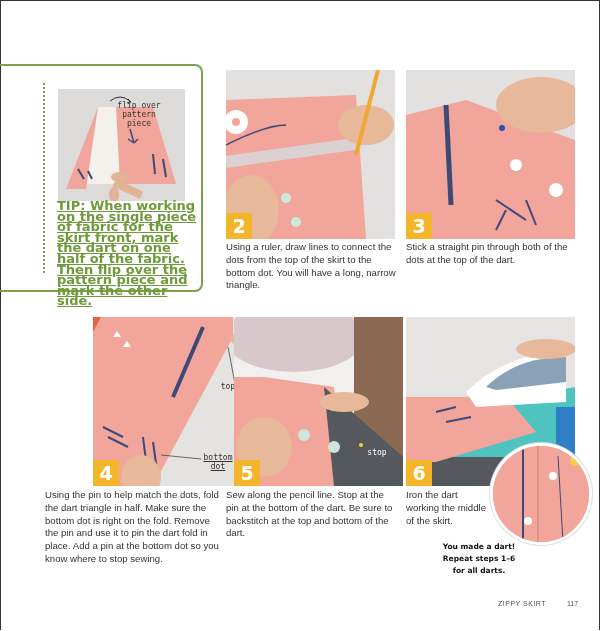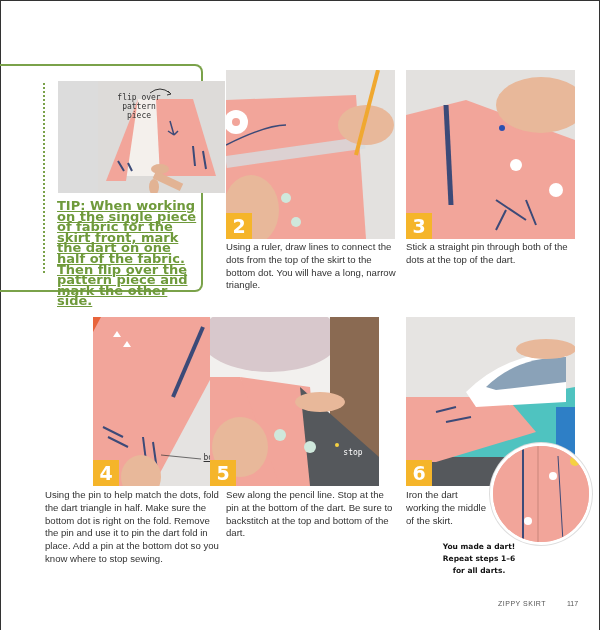--- a/index.html
+++ b/index.html
@@ -1,20 +1,20 @@
 <!DOCTYPE html>
 <html><head>
 <meta charset="utf-8">
 <style>
   html, body { margin: 0; padding: 0; }
   body { width: 600px; height: 631px; background: #ffffff; position: relative; overflow: hidden; font-family: "Liberation Sans", sans-serif; }
   .page-frame { position: absolute; left: 0; top: 0; width: 598px; height: 629px; border-top: 1px solid #333; border-left: 1px solid #333; border-right: 1px solid #333; }
   .tip-box { position: absolute; left: 0; top: 64px; width: 203px; height: 228px; border: 2px solid #7aa24a; border-left: none; border-radius: 0 8px 8px 0; box-sizing: border-box; }
   .tip-dots { position: absolute; left: 43px; top: 83px; width: 0; height: 190px; border-left: 2px dotted #7aa24a; }
-  .tip-photo { position: absolute; left: 58px; top: 81px; width: 127px; height: 112px; background: #dcdcdc; overflow: hidden; padding-left: 40px; }
+  .tip-photo { position: absolute; left: 58px; top: 89px; width: 127px; height: 112px; background: #dcdcdc; overflow: hidden; }
   .tip-text { position: absolute; left: 57px; top: 201px; width: 140px; font-family: "DejaVu Sans", sans-serif; font-size: 13px; line-height: 10.6px; font-weight: bold; color: #6f9a3b; text-decoration: underline; }
   .tip-text b { color: #6f9a3b; }
 
   .photo { position: absolute; width: 169px; height: 169px; overflow: hidden; background: #e6e4e2; }
   .badge { position: absolute; left: 0; bottom: 0; width: 26px; height: 26px; background: #f5b52a; color: #fff; font-family: "DejaVu Sans", sans-serif; font-weight: bold; font-size: 19px; line-height: 26px; text-align: center; }
   .step-text { position: absolute; font-family: "Liberation Sans", sans-serif; font-size: 9.6px; line-height: 12.8px; color: #333; }
   .annot { position: absolute; font-family: "DejaVu Sans Mono", monospace; font-size: 8px; line-height: 9px; color: #333; text-align: center; }
   .annot.light { color: #fff; }
   .inset { position: absolute; left: 490px; top: 443px; width: 96px; height: 96px; border-radius: 50%; border: 3px solid #fff; overflow: hidden; background: #f2a59a; box-shadow: 0 0 0 1px #ddd; }
   .repeat { position: absolute; left: 420px; top: 541px; width: 118px; text-align: center; font-family: "DejaVu Sans", sans-serif; font-weight: bold; font-size: 7.5px; line-height: 12px; color: #111; }
@@ -98,21 +98,21 @@
     <ellipse cx="48" cy="160" rx="20" ry="22" fill="#e8b89a"></ellipse>
     <line x1="135" y1="30" x2="143" y2="72" stroke="#333" stroke-width="0.7"></line>
     <line x1="68" y1="138" x2="108" y2="142" stroke="#333" stroke-width="0.7"></line>
   </svg>
   <div class="annot" style="left:125px;top:65px;width:44px;">top dots</div>
   <div class="annot" style="left:105px;top:136px;width:40px;text-decoration:underline;">bottom dot</div>
   <div class="badge">4</div>
 </div>
 <div class="step-text" style="left:45px; top:489px; width:176px;">Using the pin to help match the dots, fold the dart triangle in half. Make sure the bottom dot is right on the fold. Remove the pin and use it to pin the dart fold in place. Add a pin at the bottom dot so you know where to stop sewing.</div>
 
-<div class="photo" style="left:210px; top:317px;">
+<div class="photo" style="left:234px; top:317px;">
   <svg width="169" height="169" viewBox="0 0 169 169">
     <rect width="169" height="169" fill="#f2f0ee"></rect>
     <ellipse cx="60" cy="20" rx="70" ry="35" fill="#d8c8cc"></ellipse>
     <rect x="120" y="0" width="49" height="169" fill="#8a6a52"></rect>
     <polygon points="0,60 30,60 90,169 0,169" fill="#f2a59a"></polygon>
     <polygon points="30,60 100,70 110,169 70,169" fill="#f2a59a"></polygon>
     <polygon points="90,70 169,140 169,169 100,169" fill="#55585c"></polygon>
     <circle cx="70" cy="118" r="6" fill="#cfe8dc"></circle>
     <circle cx="100" cy="130" r="6" fill="#cfe8dc"></circle>
     <ellipse cx="110" cy="85" rx="25" ry="10" fill="#e8b89a"></ellipse>

